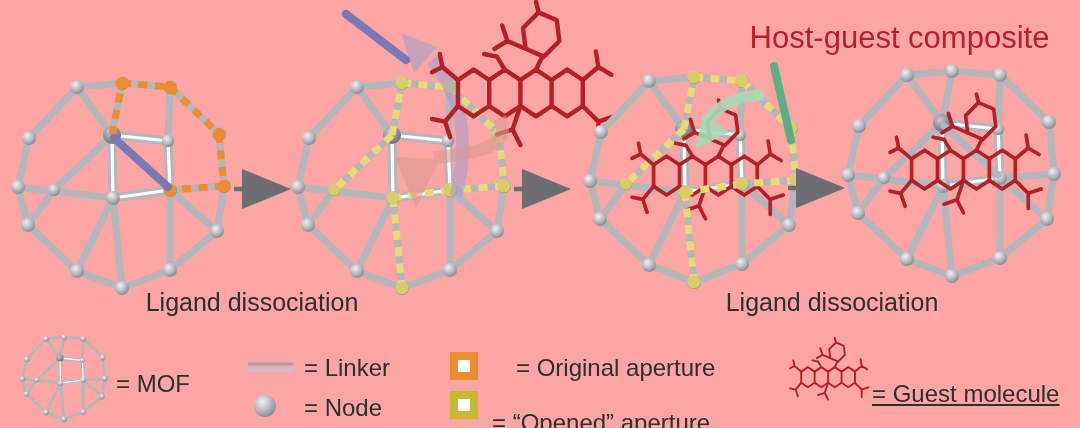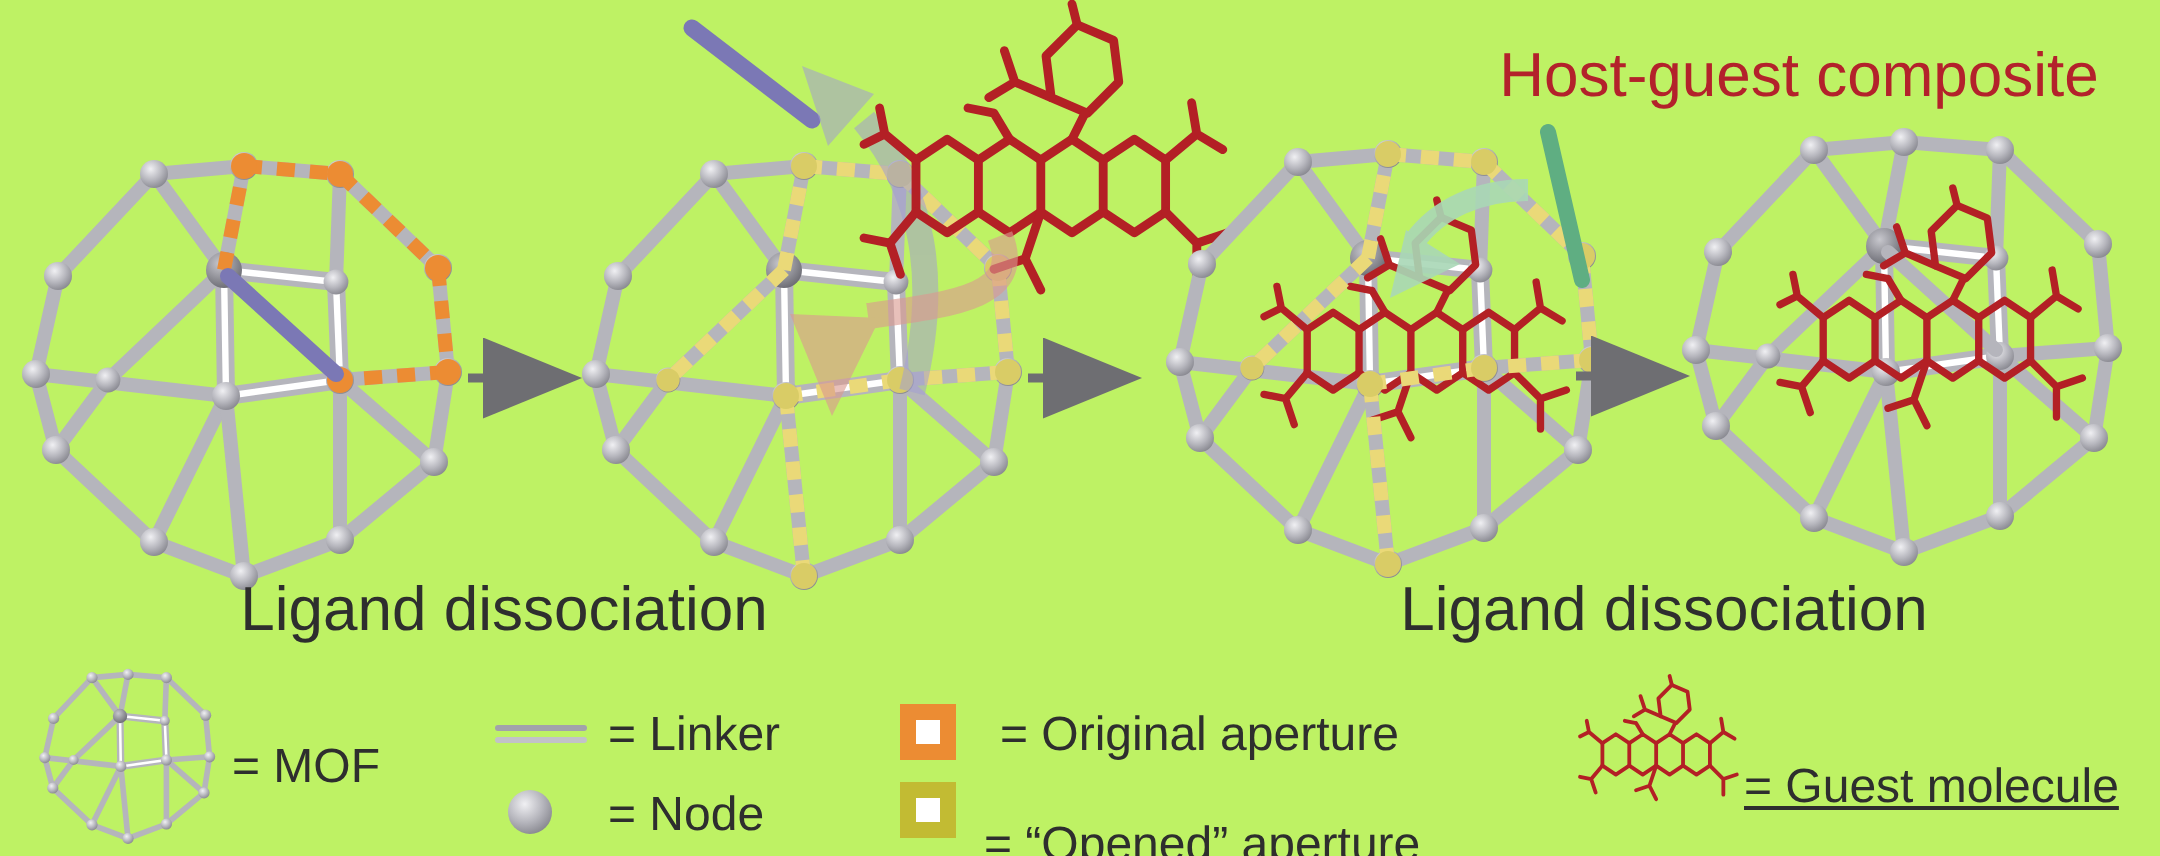--- a/index.html
+++ b/index.html
@@ -1,21 +1,21 @@
 <!DOCTYPE html>
 <html><head>
 <meta charset="utf-8">
 <style>
   html,body{margin:0;padding:0;background:#ffffff;}
-  #canvas{position:relative;width:1080px;height:428px;background:#bef264;overflow:hidden;
+  #canvas{position:relative;width:1080px;height:428px;background:#fca5a5;overflow:hidden;
           font-family:"Liberation Sans","DejaVu Sans",sans-serif;}
   #scene{position:absolute;left:0;top:0;}
   .txt{position:absolute;color:#2e2e2e;line-height:1.05;white-space:nowrap;}
   .title{font-size:31px;color:#b3222b;text-align:center;}
-  .step{font-size:31px;transform:translateX(-50%);}
+  .step{font-size:25px;transform:translateX(-50%);}
   .leg{font-size:24px;}
   .sq{position:absolute;width:12px;height:12px;background:#ffffff;}
   .sq-orange{border:8px solid #ec8c33;}
   .sq-olive{border:8px solid #c2bb33;}
 </style>
 </head>
 <body>
 
 <div id="canvas">
 
@@ -225,19 +225,19 @@
 <div class="txt title" style="left:727px;top:22px;width:345px;">Host-guest composite</div>
 
 <div class="txt step" style="left:252px;top:289px;">Ligand dissociation</div>
 <div class="txt step" style="left:832px;top:289px;">Ligand dissociation</div>
 
 <div class="txt leg" style="left:116px;top:371px;">= MOF</div>
 <div class="txt leg" style="left:304px;top:355px;">= Linker</div>
 <div class="txt leg" style="left:304px;top:395px;">= Node</div>
 
 <div class="sq sq-orange" style="left:450px;top:352px;"></div>
-<div class="txt leg" style="left:500px;top:355px;">= Original aperture</div>
+<div class="txt leg" style="left:516px;top:355px;">= Original aperture</div>
 <div class="sq sq-olive" style="left:450px;top:391px;"></div>
 <div class="txt leg" style="left:492px;top:394px;margin-top:16px;">= “Opened” aperture</div>
 
 <div class="txt leg" style="left:872px;top:381px;text-decoration:underline;">= Guest molecule</div>
 
 </div>
 
 </body></html>

